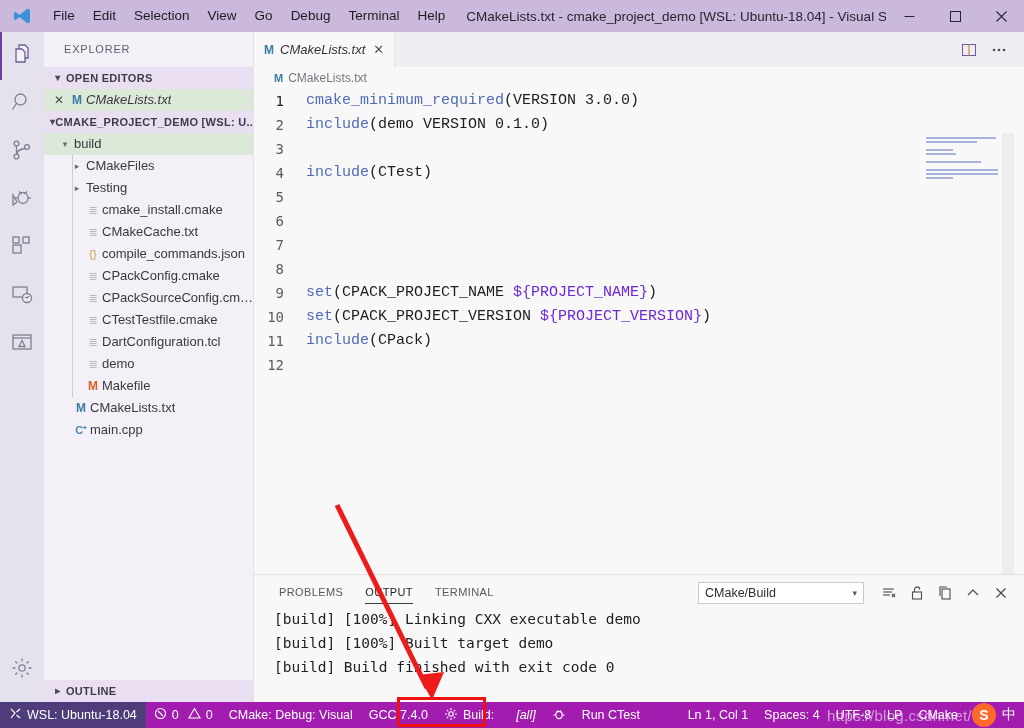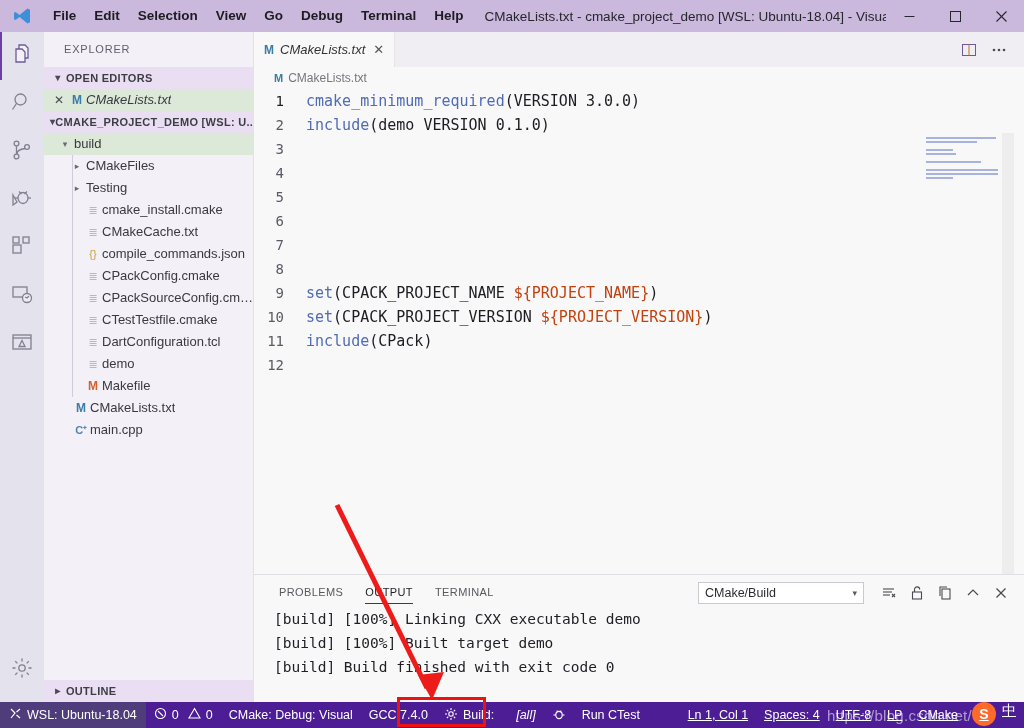--- a/index.html
+++ b/index.html
@@ -15,21 +15,21 @@
   #titlebar {
     position: absolute; top: 0; left: 0; width: 1024px; height: 32px;
     background: #cbb8dd;
     display: flex; align-items: center;
     font-size: 13px; color: #2b2b33;
     user-select: none;
   }
   #vscode-logo { width: 44px; height: 32px; display: flex; align-items: center; justify-content: center; }
   .menu-item {
     padding: 0 9px; height: 32px; line-height: 32px; font-size: 13.5px;
-    color: #1c1c22; white-space: nowrap; font-weight: bold;
+    color: #1c1c22; white-space: nowrap;
   }
   #window-title {
     flex: 1; text-align: center; font-size: 13.5px; color: #26262e;
     white-space: nowrap; overflow: hidden; padding-left: 12px;
   }
   .wbtn {
     width: 46px; height: 32px; display: flex; align-items: center; justify-content: center;
     font-size: 14px; color: #26262e;
   }
 
@@ -108,23 +108,23 @@
   #code {
     position: relative; height: 485px; background: #f8f8f8; overflow: hidden;
     font-family: "DejaVu Sans Mono", monospace; font-size: 15px; line-height: 24px;
   }
   .cl { display: flex; height: 24px; }
   .ln {
     width: 52px; text-align: right; padding-right: 22px; color: #5a5a64;
     font-size: 14px; flex: none;
   }
   .ln.cur { color: #1c1c22; }
-  .code-txt { white-space: pre; color: #1c1c22; }
+  .code-txt { white-space: pre; color: #1c1c22; font-family: Liberation Mono, monospace; }
   .fn { color: #4f6bb5; }
-  .var { color: #c2410c; }
+  .var { color: #6d28d9; }
   #minimap {
     position: absolute; right: 26px; top: 48px; width: 72px; height: 52px; opacity: .85;
   }
   .mm-line { height: 2px; margin-bottom: 2px; background: #9aa8d6; }
   #mm-slider {
     position: absolute; right: 10px; top: 44px; width: 12px; height: 485px; background: rgba(0,0,0,.045);
   }
 
   
   #panel {
@@ -150,31 +150,31 @@
   .picon { width: 26px; height: 26px; display: flex; align-items: center; justify-content: center; color: #4a4a52; }
   #panel-output {
     padding-left: 20px; font-family: "DejaVu Sans Mono", monospace; font-size: 14.5px;
     line-height: 24px; color: #1e1e24; white-space: pre; overflow: hidden; height: 90px;
     margin-top: -3px;
   }
 
   
   #statusbar {
     position: absolute; bottom: 0; left: 0; width: 1024px; height: 26px;
-    background: #4c1d95; display: flex; align-items: center;
+    background: #a21caf; display: flex; align-items: center;
     color: #ffffff; font-size: 12.5px; white-space: nowrap;
   }
   #remote-item {
     background: #4f3c7a; height: 26px; display: flex; align-items: center; gap: 5px;
     padding: 0 9px; font-size: 12.5px;
   }
   .sb {
     height: 26px; display: flex; align-items: center; gap: 5px; padding: 0 8px; font-size: 12.5px;
   }
-  #sb-right { margin-left: auto; display: flex; align-items: flex-start; text-decoration: underline; }
+  #sb-right { margin-left: auto; display: flex; align-items: center; }
   #build-highlight {
     position: absolute; left: 397px; top: -5px; width: 89px; height: 30px;
     border: 3px solid #ef1010; pointer-events: none;
   }
   #watermark {
     position: absolute; right: 52px; bottom: 4px; font-size: 15px;
     color: rgba(255,255,255,.55); font-family: "Liberation Sans", sans-serif;
     letter-spacing: .3px; pointer-events: none;
   }
   #sogou {
@@ -438,20 +438,21 @@
         <div class="cl">
           <div class="ln">2</div>
           <div class="code-txt"><span class="fn">include</span><span>(demo VERSION 0.1.0)</span></div>
         </div>
         <div class="cl">
           <div class="ln">3</div>
           <div class="code-txt"></div>
         </div>
         <div class="cl">
           <div class="ln">4</div>
+          <div class="code-txt"><span class="fn">include</span><span>(CTest)</span></div>
         </div>
         <div class="cl">
           <div class="ln">5</div>
         </div>
         <div class="cl">
           <div class="ln">6</div>
           <div class="code-txt"></div>
         </div>
         <div class="cl">
           <div class="ln">7</div>

